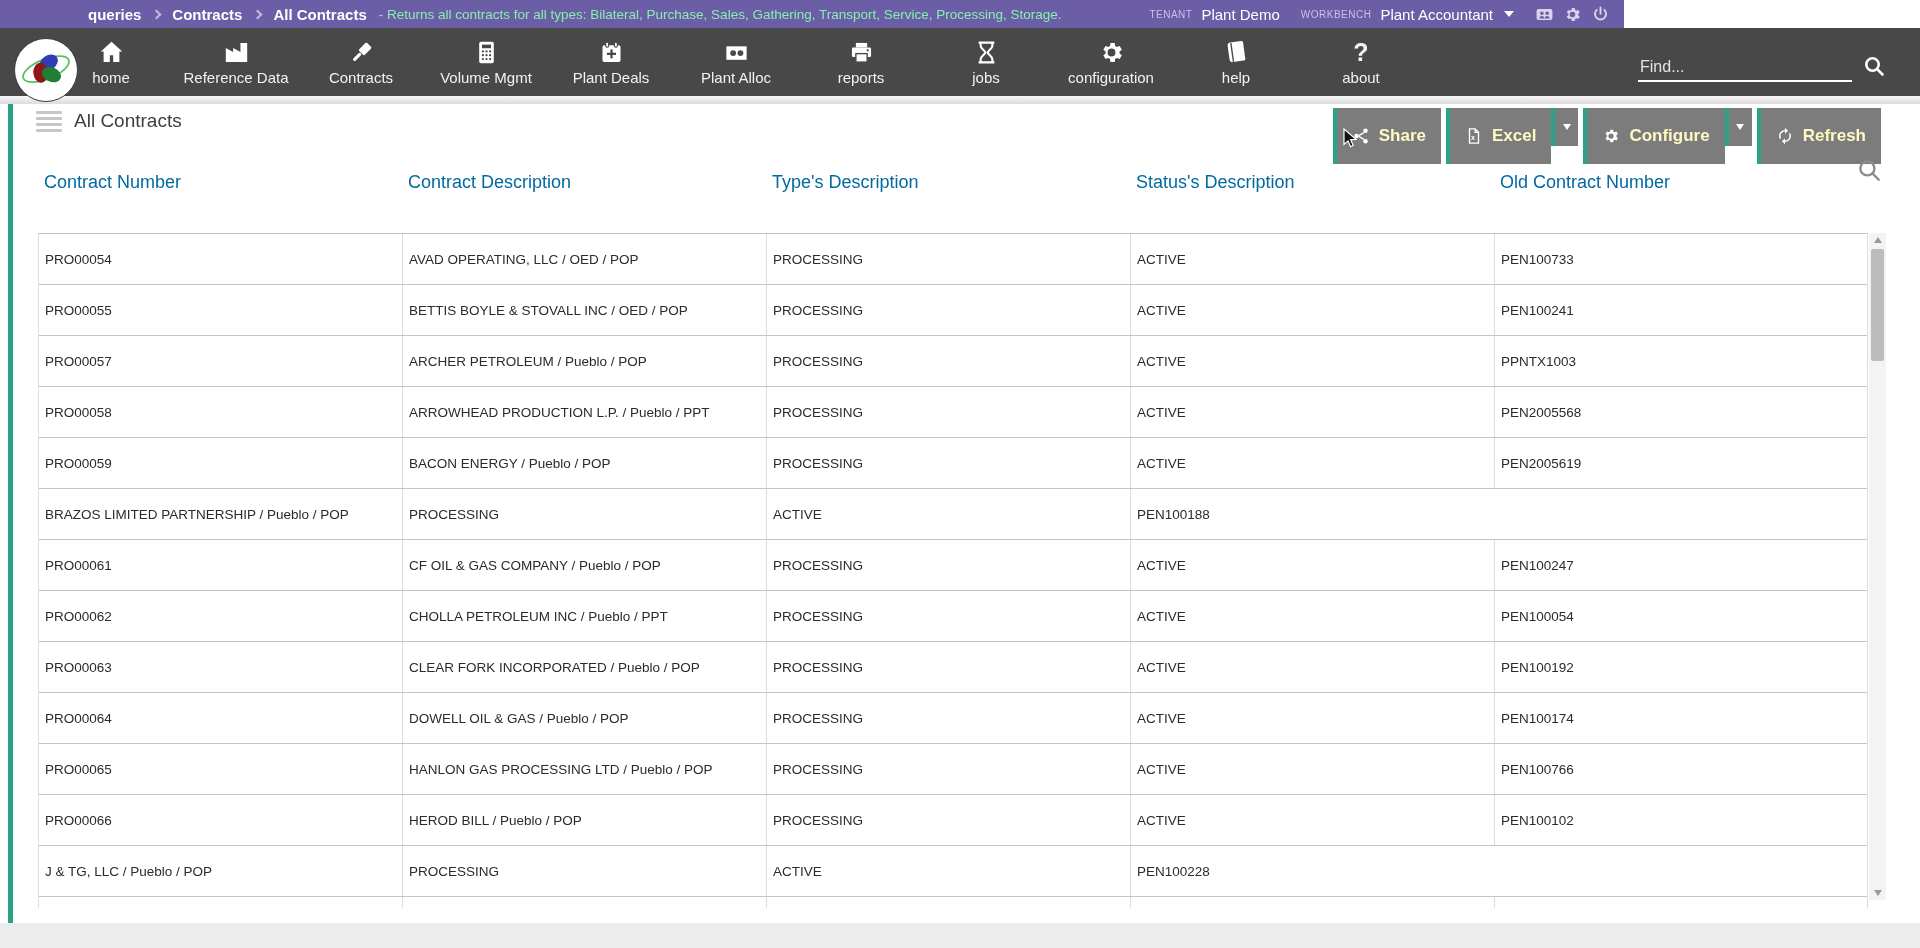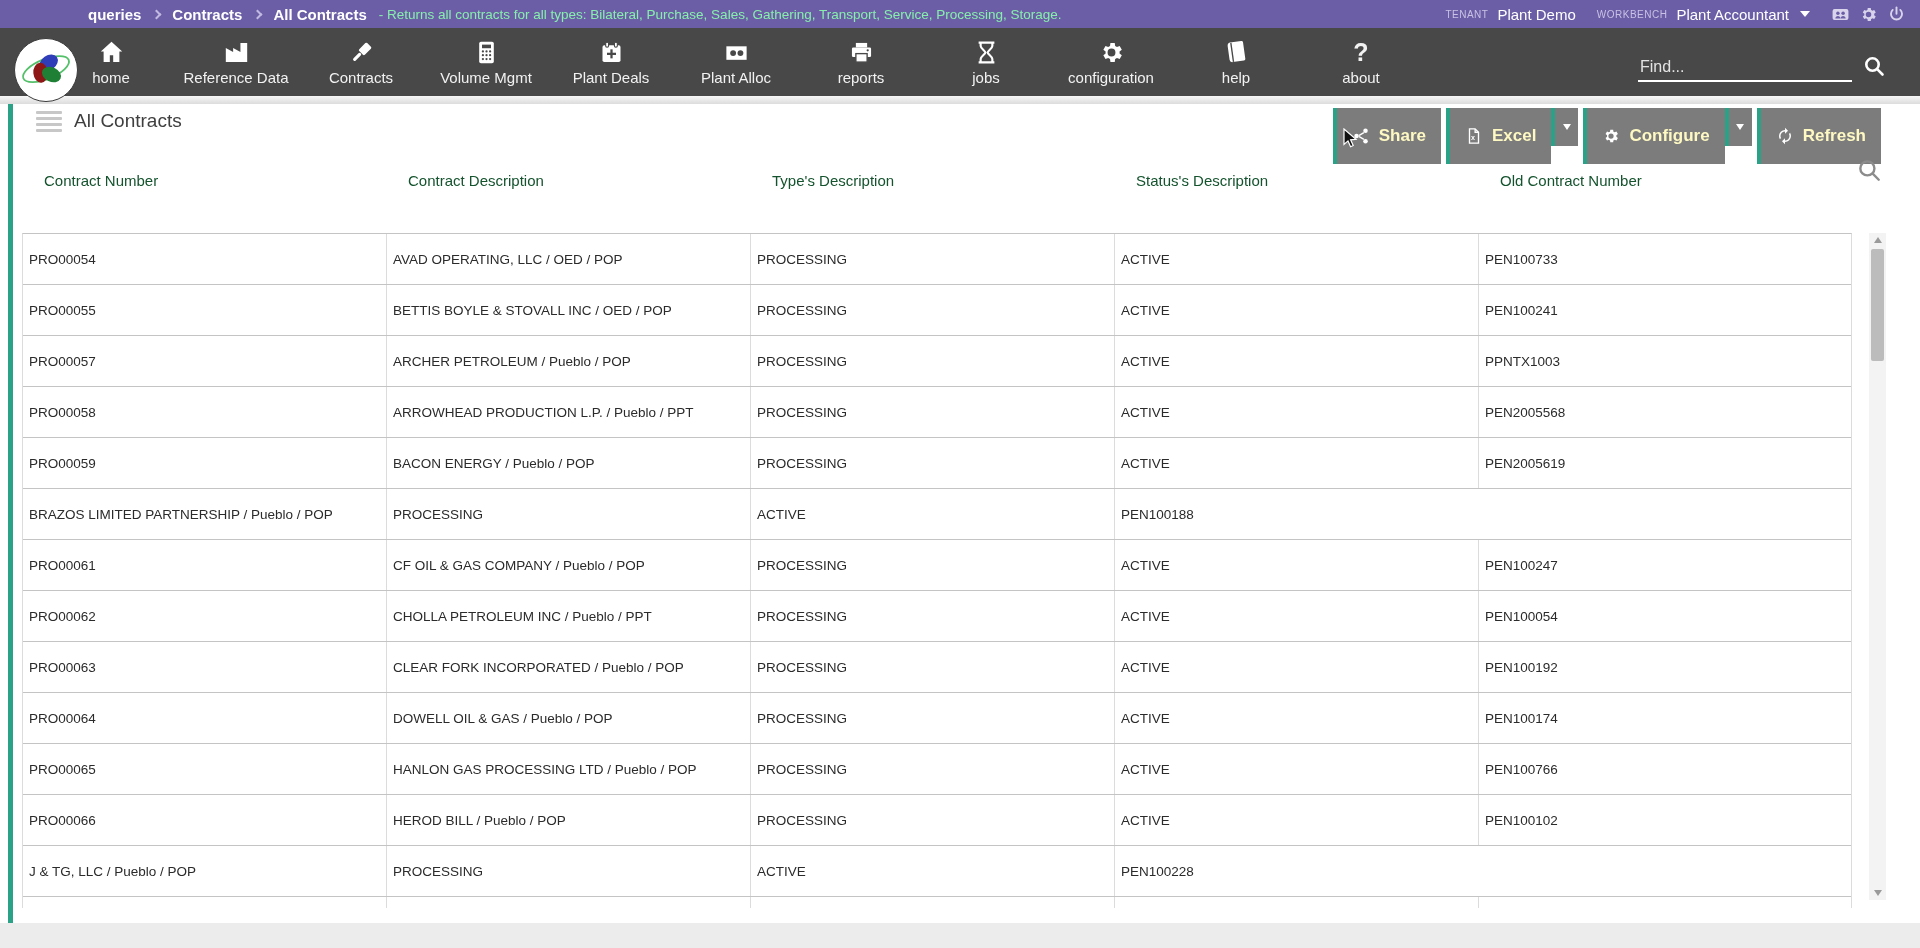--- a/index.html
+++ b/index.html
@@ -1,21 +1,21 @@
 <!DOCTYPE html>
 <html><head>
 <meta charset="utf-8">
 <style>
   * { margin:0; padding:0; box-sizing:border-box; }
   html,body { width:1920px; height:948px; overflow:hidden; background:#fff;
     font-family:"Liberation Sans", sans-serif; }
   .screen { position:absolute; top:0; left:0; width:1920px; height:948px; background:#fff; overflow:hidden; }
 
   
-  .topbar { position:absolute; top:0; left:0; width:1920px; height:28px; background:#6b5ea6;
+  .topbar { position:absolute; top:0; left:0; width:1624px; height:28px; background:#6b5ea6;
     display:flex; align-items:center; color:#fff;justify-content:space-between; }
   .crumbs { display:flex; align-items:center; gap:10px; padding-left:88px; white-space:nowrap; }
   .crumb { font-weight:bold; font-size:15px; cursor:pointer; }
   .chev { width:7px; height:7px; border-top:2px solid #c2b9e2; border-right:2px solid #c2b9e2;
     transform:rotate(45deg); margin:0 2px; }
   .crumb-desc { font-size:13.5px; color:#86efac; margin-left:2px; }
   .top-right { margin-left:auto; display:flex; align-items:center; gap:9px; padding-right:14px; white-space:nowrap; }
   .mini-label { font-size:10px; letter-spacing:.5px; color:#c9c2e4; }
   .mini-value { font-size:15px; color:#fff; }
   .wb-caret { width:0; height:0; border-left:5px solid transparent; border-right:5px solid transparent;
@@ -63,23 +63,23 @@
   .btn-caret { width:27px; height:38px; background:#7c7c7c; border:none; border-left:4px solid #2aa287;
     display:flex; align-items:center; justify-content:center; cursor:pointer; }
   .btn-caret .car { width:0; height:0; border-left:4.5px solid transparent; border-right:4.5px solid transparent;
     border-top:6px solid #fff; }
 
   .table-search { position:absolute; left:1856px; top:157px; width:26px; height:26px; cursor:pointer; }
 
   
   .thead { position:absolute; left:38px; top:172px; width:1830px; display:grid;
     grid-template-columns:364px 364px 364px 364px 1fr; }
-  .th { font-size:15px; color:#14532d; padding-left:6px; white-space:nowrap; }
-
-  .tbody { position:absolute; left:22px; top:233px; width:1830px; height:675px; overflow:hidden;
+  .th { font-size:18px; color:#0369a1; padding-left:6px; white-space:nowrap; }
+
+  .tbody { position:absolute; left:38px; top:233px; width:1830px; height:675px; overflow:hidden;
     border-top:1px solid #c4c4c4; border-left:1px solid #dcdcdc; border-right:1px solid #dcdcdc; }
   .trow { display:grid; grid-template-columns:364px 364px 364px 364px 1fr; height:51px;
     border-bottom:1px solid #c4c4c4; align-items:center; background:#fff; }
   .tcell { font-size:13.5px; color:#2b2b2b; padding-left:6px; height:100%; display:flex; align-items:center;
     white-space:nowrap; overflow:hidden; }
   .trow .tcell:not(:last-child) { border-right:1px solid #dcdcdc; }
 
   
   .vscroll { position:absolute; left:1869px; top:233px; width:17px; height:667px; background:#f3f3f3; }
   .vs-up, .vs-down { position:absolute; left:0; width:17px; height:14px; display:flex; align-items:center;

